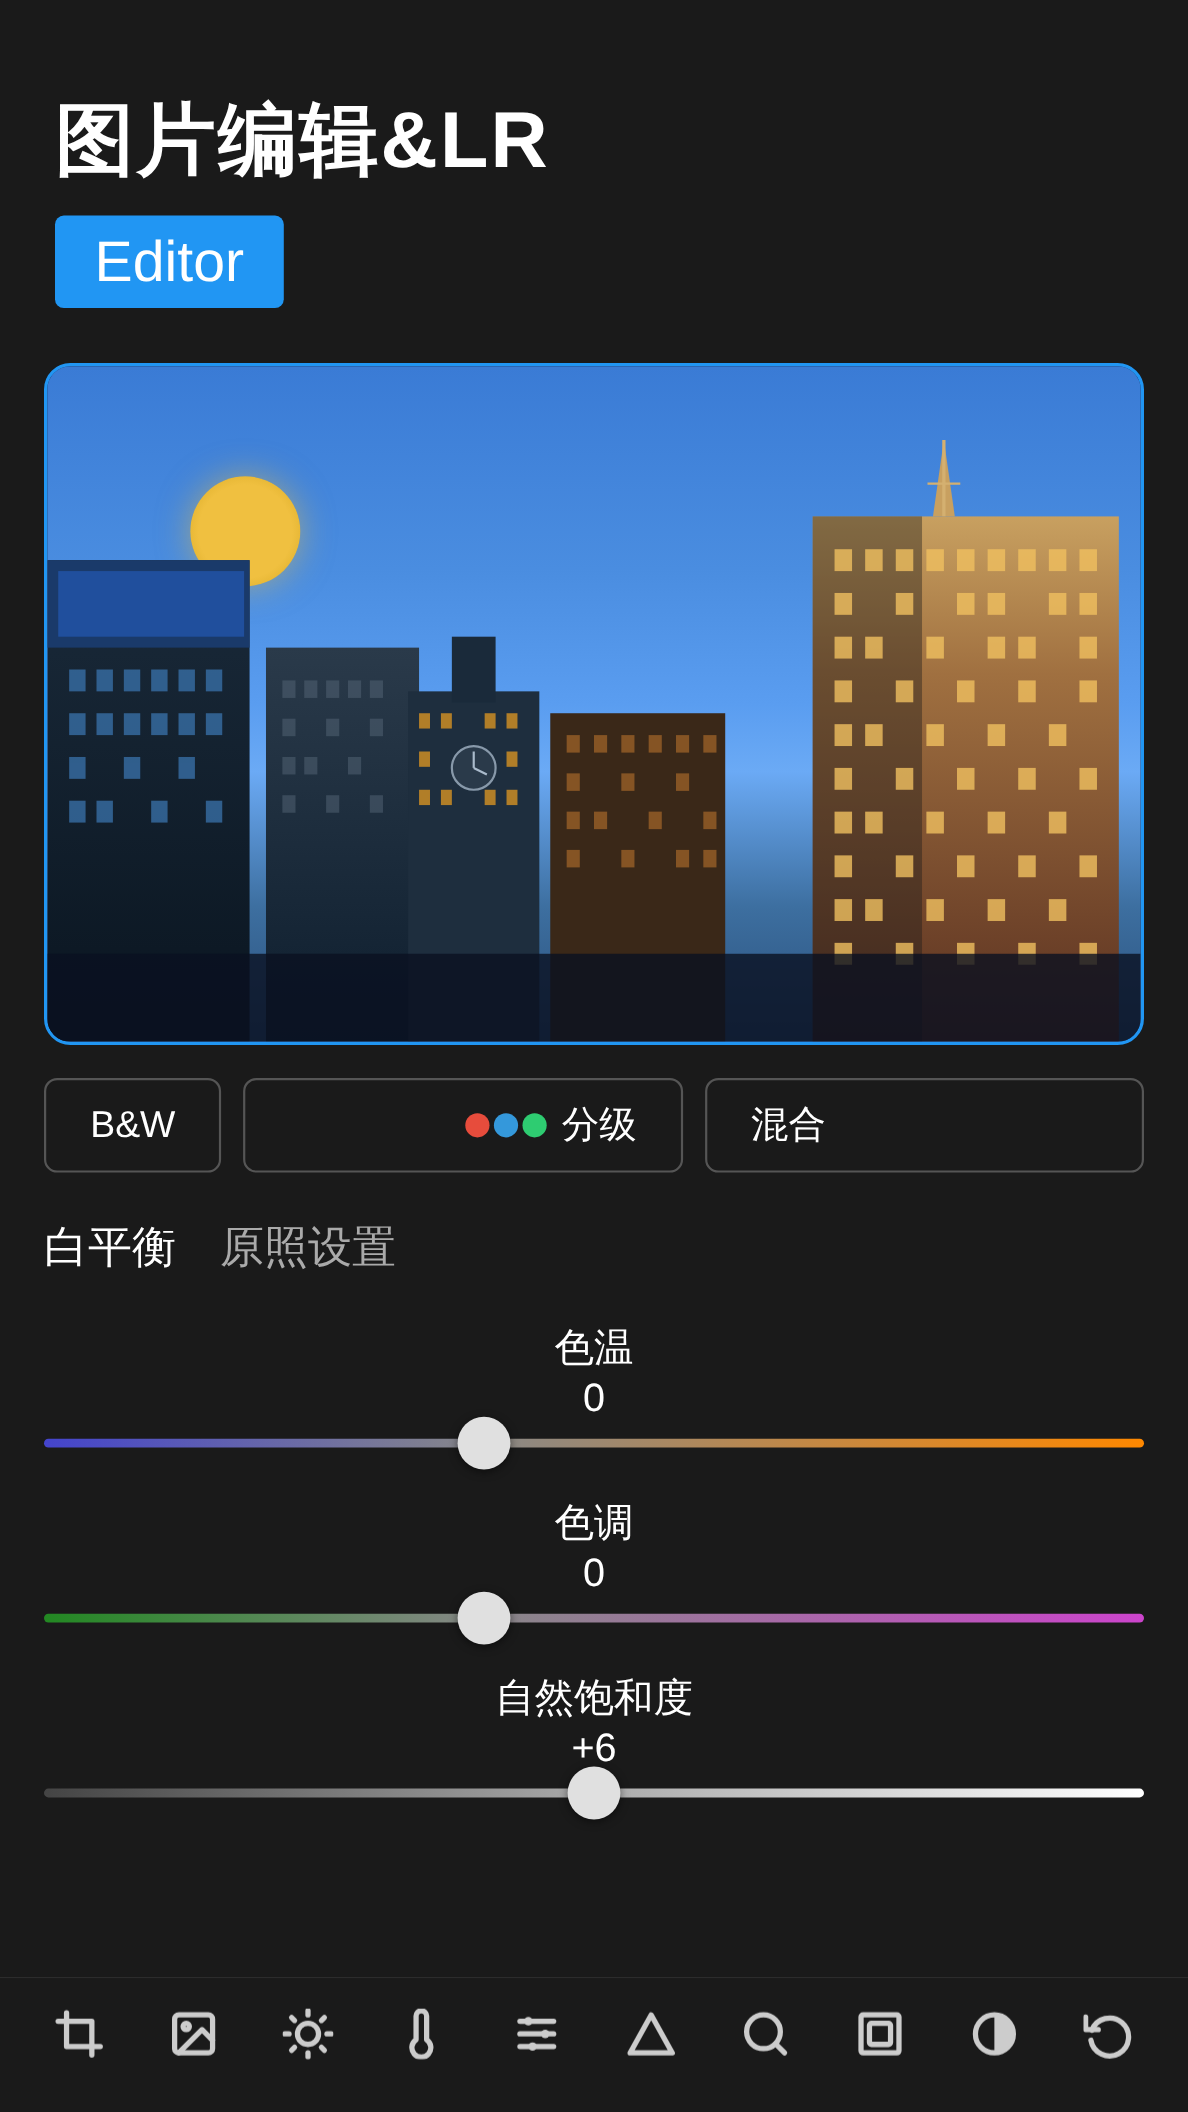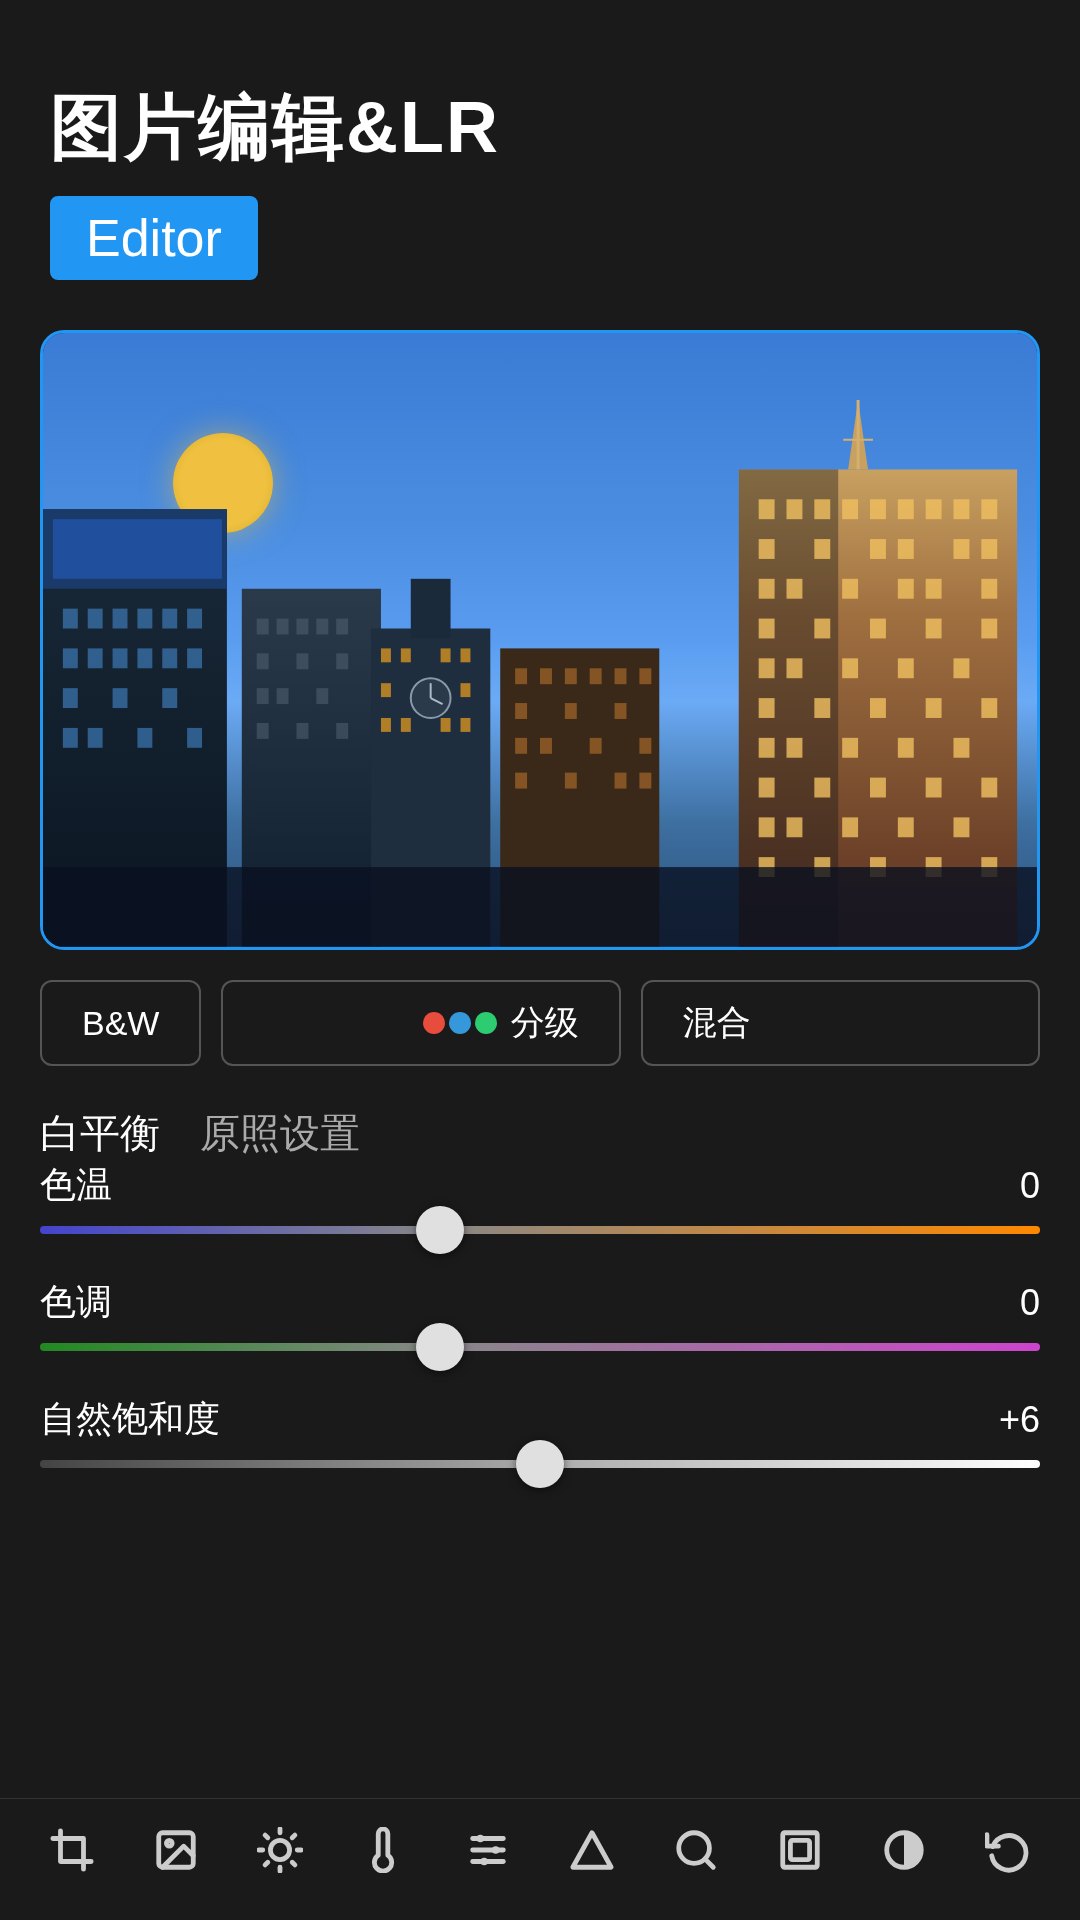--- a/index.html
+++ b/index.html
@@ -106,40 +106,42 @@
       height: 22px;
       border-radius: 50%;
     }
     .c1 { background: #e74c3c; }
     .c2 { background: #3498db; }
     .c3 { background: #2ecc71; }
 
     .section-row {
       display: flex;
       align-items: flex-start;
+      margin-bottom: 40px;
     }
     .section-label {
       font-size: 40px;
       color: #fff;
       font-weight: 500;
     }
     .section-value {
       font-size: 40px;
       color: #aaa;
       margin-left: 40px;
     }
 
     .slider-row {
       margin-bottom: 44px;
     }
     .slider-label-row {
       display: flex;
-      justify-content: space-between;
+      justify-content: center;
       align-items: center;
       margin-bottom: 16px;
+      flex-direction: column;
     }
     .slider-label {
       font-size: 36px;
       color: #fff;
     }
     .slider-val {
       font-size: 36px;
       color: #fff;
     }
 

